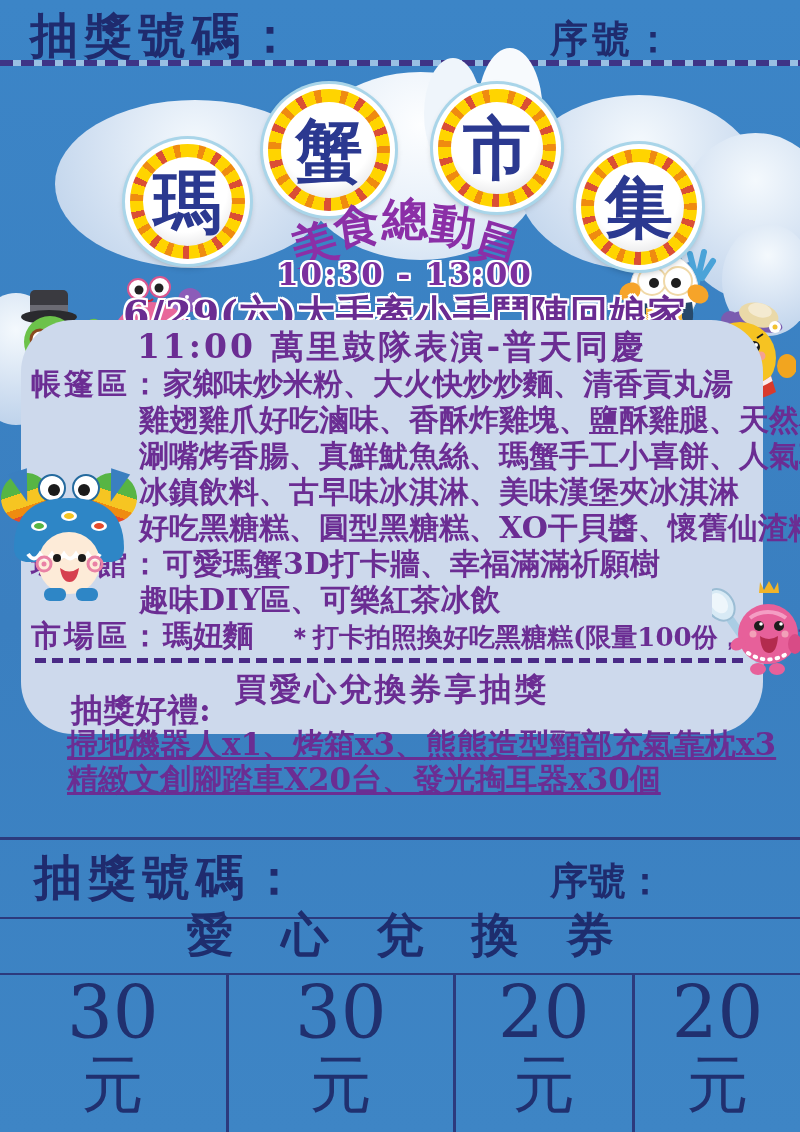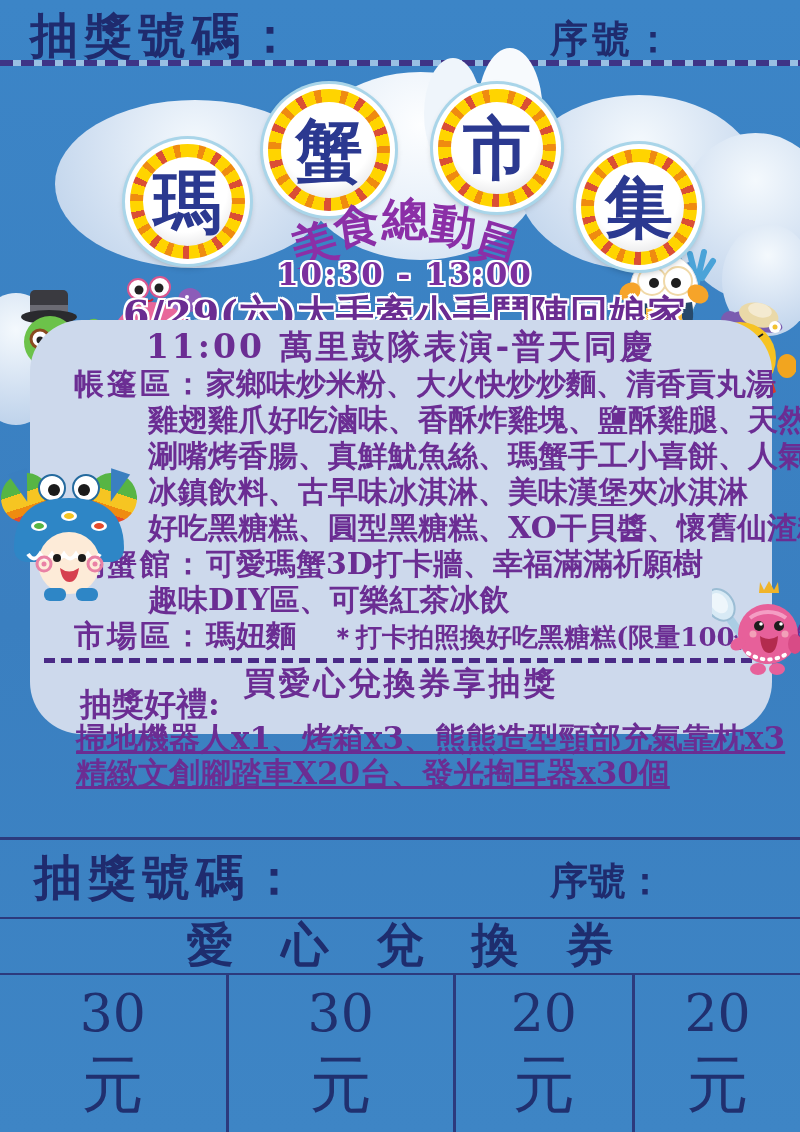--- a/index.html
+++ b/index.html
@@ -46,51 +46,51 @@
   .subtitle span:nth-child(3){transform:translateY(-2px);}
   .subtitle span:nth-child(4){transform:rotate(8deg) translateY(5px);}
   .subtitle span:nth-child(5){transform:rotate(17deg) translateY(24px);}
   .outline-w{text-shadow:-2px -2px 0 #fff,2px -2px 0 #fff,-2px 2px 0 #fff,2px 2px 0 #fff,
     0 -2px 0 #fff,0 2px 0 #fff,-2px 0 0 #fff,2px 0 0 #fff;}
   .time{position:absolute;left:240px;top:256px;width:330px;text-align:center;z-index:2;
     font-size:31px;font-weight:bold;color:#7b2f9e;letter-spacing:2px;}
   .date{position:absolute;left:105px;top:289px;width:600px;text-align:center;z-index:2;
     font-size:38px;font-weight:bold;color:#6a2c91;letter-spacing:1px;}
   
-  .panel{position:absolute;left:30px;top:320px;width:742px;height:414px;z-index:2;
+  .panel{position:absolute;left:21px;top:320px;width:742px;height:414px;z-index:2;
     background:#cdd9ec;border-radius:52px;}
   .panel-inner{padding:8px 6px 0 6px;color:#6b2d93;font-weight:bold;}
   .pline{font-size:33px;line-height:38px;text-align:center;letter-spacing:3px;white-space:nowrap;}
   .bline{font-size:30px;line-height:36px;white-space:nowrap;}
   .lead{padding-left:4px;}
   .ind{padding-left:112px;}
-  .slabel{letter-spacing:3px;margin-left:34px;}
+  .slabel{letter-spacing:3px;}
   .note{font-size:26px;}
   .vendor{padding-right:34px;}
   .dash-sep{height:5px;margin:3px 8px 0 8px;
     background:repeating-linear-gradient(90deg,#4a2a86 0 11px,transparent 11px 17px);}
-  .heading{font-size:32px;line-height:36px;text-align:center;letter-spacing:3px;margin-top:2px;}
+  .heading{font-size:32px;line-height:36px;text-align:center;letter-spacing:3px;margin-top:8px;}
   .prize-label{font-size:32px;line-height:34px;margin:-14px 0 0 44px;}
   .prize-line{font-size:31px;line-height:35px;margin-left:40px;white-space:nowrap;text-decoration:underline;}
   
   .bottom{position:absolute;left:0;top:837px;width:800px;height:295px;z-index:2;
     border-top:3px solid #2c3a7d;box-sizing:border-box;}
   .b-label1{position:absolute;left:34px;top:6px;font-size:48px;font-weight:bold;
     color:#1f2b6e;letter-spacing:6px;}
   .b-label2{position:absolute;left:550px;top:16px;font-size:38px;font-weight:bold;color:#1f2b6e;}
   .b-hr1{position:absolute;left:0;top:77px;width:800px;border-top:2px solid #2c3a7d;}
-  .coupon-title{position:absolute;left:0;top:74px;width:800px;text-align:center;
+  .coupon-title{position:absolute;left:0;top:64px;width:800px;text-align:center;
     font-size:47px;font-weight:bold;color:#1e2d6e;letter-spacing:48px;text-indent:48px;}
   .b-hr2{position:absolute;left:0;top:133px;width:800px;border-top:2px solid #2c3a7d;}
   .price-row{position:absolute;left:0;top:135px;width:800px;height:160px;display:flex;
     border-bottom:3px solid #2c3a7d;box-sizing:border-box;}
   .cell{display:flex;flex-direction:column;align-items:center;color:#20306f;box-sizing:border-box;}
   .cell+.cell{border-left:3px solid #2c3a7d;}
   .cw1{width:28.2%;} .cw2{width:28.4%;} .cw3{width:22.4%;} .cw4{width:21%;}
-  .amount{font-size:52px;line-height:72px;margin-top:2px;}
+  .amount{font-size:72px;line-height:72px;margin-top:2px;}
   .unit{font-size:62px;line-height:72px;}
   
   .mascot{position:absolute;}
   .mascot svg{width:100%;height:100%;display:block;}
   .m-frog{left:2px;top:284px;width:100px;height:125px;z-index:1;}
   .m-girl{left:90px;top:276px;width:125px;height:125px;z-index:1;}
   .m-owl{left:610px;top:236px;width:112px;height:135px;z-index:1;}
   .m-ycrab{left:686px;top:292px;width:110px;height:122px;z-index:1;}
   .m-baby{left:-6px;top:450px;width:150px;height:152px;z-index:3;}
   .m-spoon{left:712px;top:576px;width:88px;height:122px;z-index:3;}

